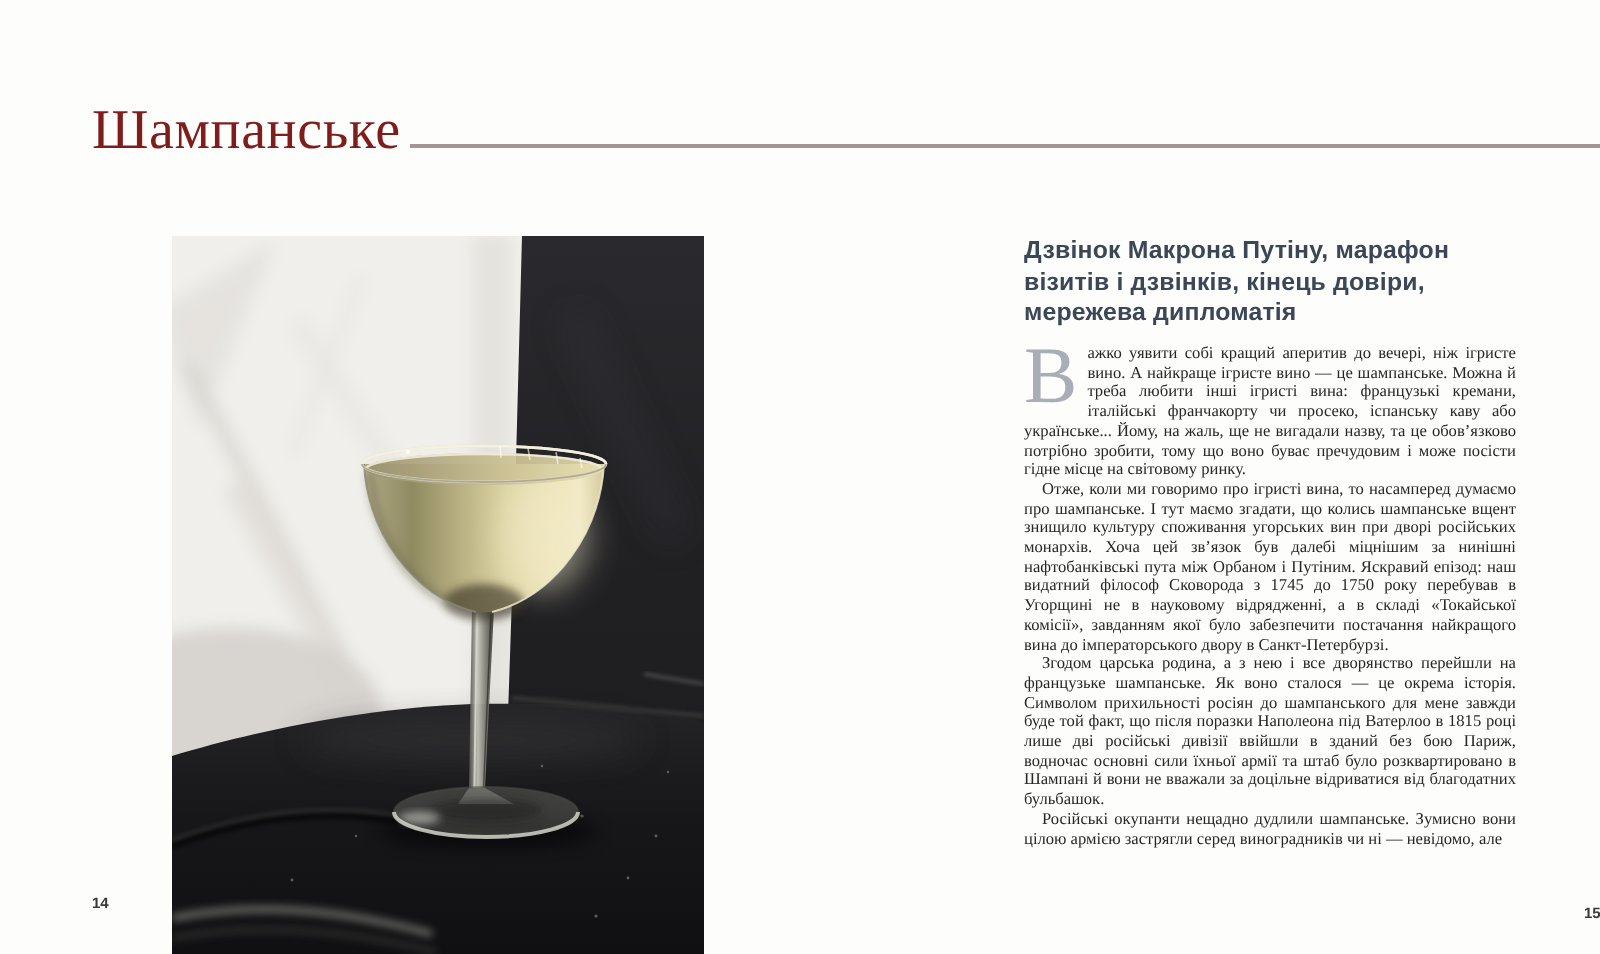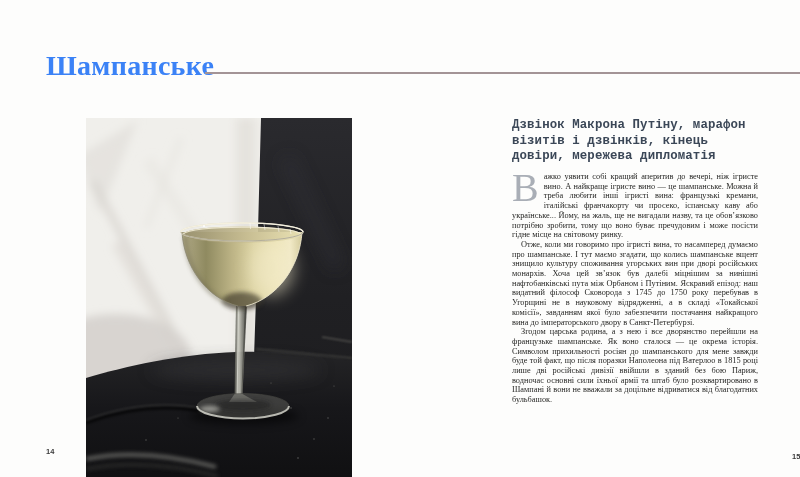--- a/index.html
+++ b/index.html
@@ -2,32 +2,32 @@
 <html><head>
 <meta charset="utf-8">
 <style>
   html,body{margin:0;padding:0;background:#ffffff;}
   .spread{position:relative;width:800px;height:477px;background:#fefefee0;overflow:hidden;
           font-family:"Liberation Serif",serif;}
   .spread{background:#fdfdfc;}
 
   
   .chapter-title{position:absolute;left:46px;top:50px;margin:0;
-      font-family:"Liberation Serif",serif;font-weight:700;font-size:28px;
-      letter-spacing:.3px;color:#3b82f6;white-space:nowrap;}
+      font-family:"Liberation Serif",serif;font-weight:400;font-size:28px;
+      letter-spacing:.3px;color:#7f1d1d;white-space:nowrap;}
   .title-rule{position:absolute;left:205px;right:0;top:72px;height:1.5px;background:#a39496;}
   .photo{position:absolute;left:86px;top:118px;width:266px;height:359px;display:block;}
   .pagenum{position:absolute;font-family:"Liberation Sans",sans-serif;font-size:7.5px;
       font-weight:700;color:#3a3a3a;}
   .pagenum-left{left:46px;top:447px;text-align:right;}
   .pagenum-right{left:744px;top:452px;margin-left:48px;}
 
   
   .article-heading{position:absolute;left:512px;top:118px;width:254px;margin:0;
-      font-family:Liberation Mono, monospace;font-weight:700;font-size:12.4px;
+      font-family:Liberation Sans, sans-serif;font-weight:700;font-size:12.4px;
       line-height:15.6px;color:#3b4757;letter-spacing:.1px;}
   .article-body{position:absolute;left:512px;top:172px;width:246px;
       font-family:"Liberation Serif",serif;font-size:8.3px;line-height:9.7px;
       color:#262624;text-align:justify;}
   .article-body p{margin:0;padding:0;}
   .article-body p + p{text-indent:9px;}
   .dropcap{float:left;font-family:"Liberation Serif",serif;font-size:40px;
       line-height:28px;height:28px;padding:2px 5px 0 0;color:#a9aeb6;}
 </style>
 </head>
@@ -166,18 +166,19 @@
     <div class="pagenum pagenum-left">14</div>
   </div>
 
   <div>
     <h2 class="article-heading">Дзвінок Макрона Путіну, марафон візитів і дзвінків, кінець довіри, мережева дипломатія</h2>
 
     <div class="article-body">
       <p><span class="dropcap">В</span><span>ажко уявити собі кращий аперитив до вечері, ніж ігристе вино. А найкраще ігристе вино — це шампанське. Можна й треба любити інші ігристі вина: французькі кремани, італійські франчакорту чи просеко, іспанську каву або українське... Йому, на жаль, ще не вигадали назву, та це обов’язково потрібно зробити, тому що воно буває пречудовим і може посісти гідне місце на світовому ринку.</span></p>
       <p>Отже, коли ми говоримо про ігристі вина, то насамперед думаємо про шампанське. І тут маємо згадати, що колись шампанське вщент знищило культуру споживання угорських вин при дворі російських монархів. Хоча цей зв’язок був далебі міцнішим за нинішні нафтобанківські пута між Орбаном і Путіним. Яскравий епізод: наш видатний філософ Сковорода з 1745 до 1750 року перебував в Угорщині не в науковому відрядженні, а в складі «Токайської комісії», завданням якої було забезпечити постачання найкращого вина до імператорського двору в Санкт-Петербурзі.</p>
       <p>Згодом царська родина, а з нею і все дворянство перейшли на французьке шампанське. Як воно сталося — це окрема історія. Символом прихильності росіян до шампанського для мене завжди буде той факт, що після поразки Наполеона під Ватерлоо в 1815 році лише дві російські дивізії ввійшли в зданий без бою Париж, водночас основні сили їхньої армії та штаб було розквартировано в Шампані й вони не вважали за доцільне відриватися від благодатних бульбашок.</p>
+      <p>Російські окупанти нещадно дудлили шампанське. Зумисно вони цілою армією застрягли серед виноградників чи ні — невідомо, але</p>
     </div>
 
     <div class="pagenum pagenum-right">15</div>
   </div>
 
 </div>
 
 </body></html>

